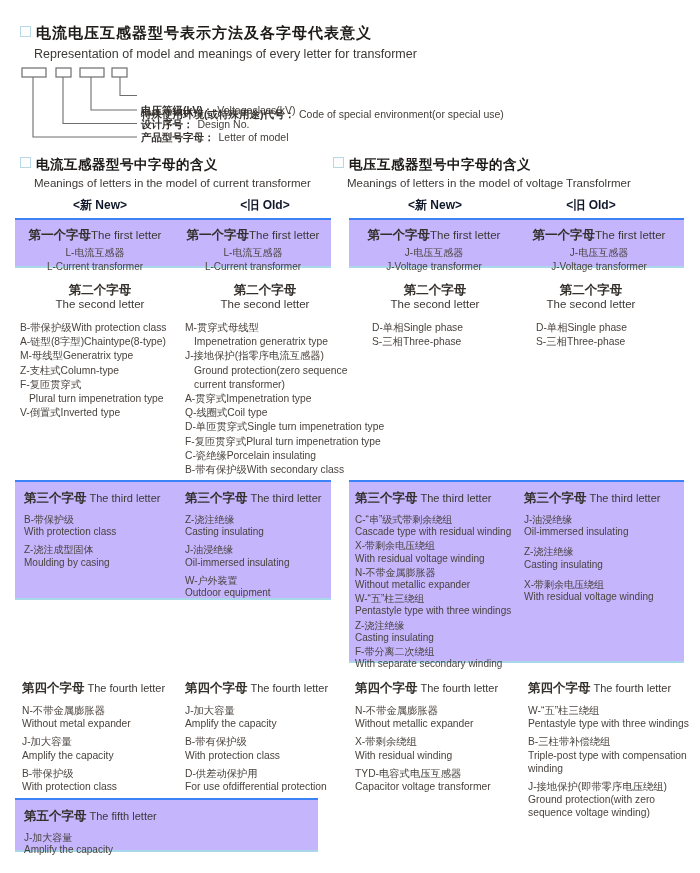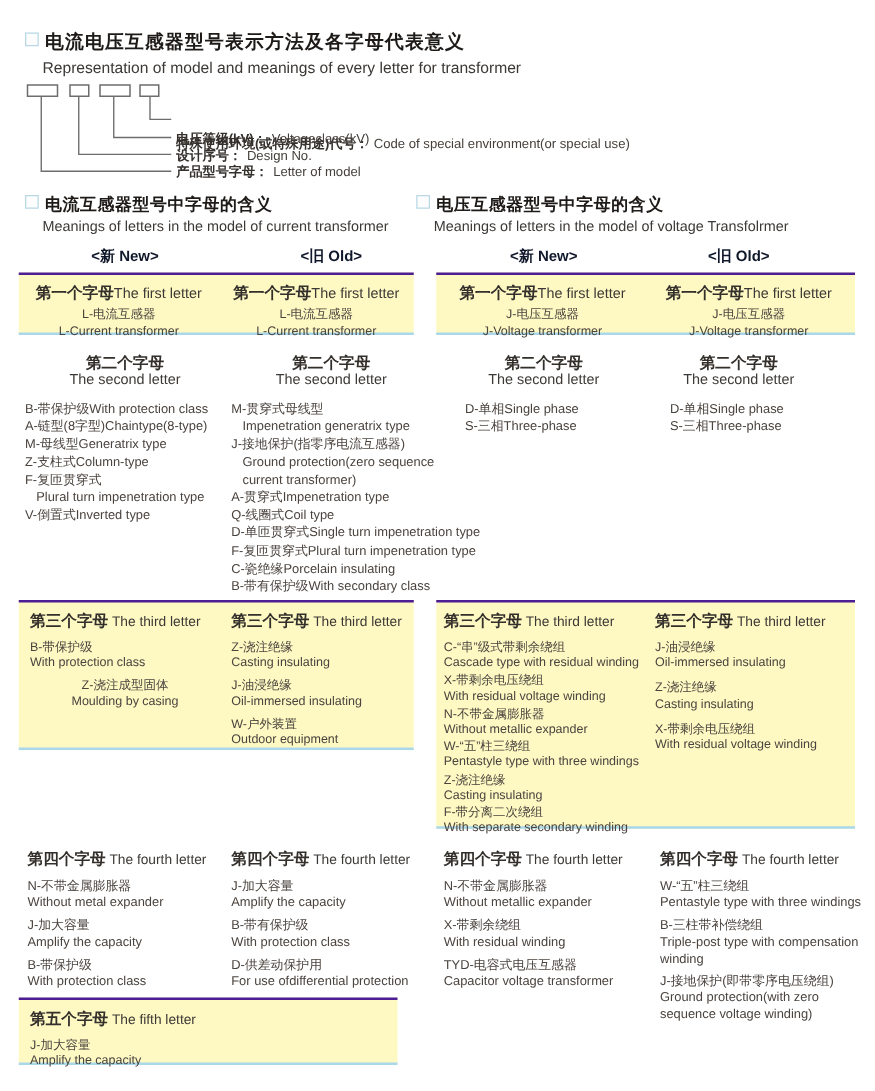--- a/index.html
+++ b/index.html
@@ -21,21 +21,21 @@
   .dlabels div:nth-of-type(4){top:131px;}
   .dl-zh{font-weight:bold;color:#34302c;}
   .dl-en{margin-left:4px;color:#45403b;}
   
   .sec-title{position:absolute;white-space:nowrap;}
   .sec-zh{font-size:13.5px;font-weight:bold;color:#1d1a18;letter-spacing:0.5px;}
   .sec-en{font-size:11.5px;color:#3c3835;margin:3px 0 0 14px;}
   
   .age{position:absolute;top:197px;text-align:center;font-size:12px;font-weight:bold;color:#0f172a;}
   
-  .bbox{position:absolute;background:#fef9c3;border-top:2px solid #4c1d95;border-bottom:2px solid #a9d8eb;
+  .bbox{position:absolute;background:#c4b5fd;border-top:2px solid #3b82f6;border-bottom:2px solid #a9d8eb;
         box-sizing:border-box;}
   
   .fcell{position:absolute;top:5px;text-align:center;}
   .fh-zh{font-size:12.5px;font-weight:bold;color:#332f2b;}
   .fh-en{font-size:11.5px;color:#3c3835;}
   .fln{font-size:10px;line-height:12.5px;color:#4a433e;margin-top:1px;}
   .fcell .fhead{margin-bottom:3px;}
   
   .col{position:absolute;}
   .shead{text-align:center;margin-bottom:10px;}
@@ -47,21 +47,21 @@
   .ln{white-space:nowrap;}
   .second-list .ln{font-size:10.3px;line-height:14.2px;}
   .second-list .ln + .ln{padding-left:9px;}
   .v-pad{padding-left:20px;}
   
   .tcol{position:absolute;top:6px;}
   .third-list .ln,.fourth-list .ln,.fifth-list .ln{font-size:10px;line-height:12.2px;}
   .g6 .item{margin-bottom:6px;}
   .g2 .item{margin-bottom:2px;}
   .g8 .item{margin-bottom:8px;}
-  #t-c1 .item:nth-of-type(2){text-align:center;}
+  #t-c1 .item:nth-of-type(2){}
   .fourth-list .item{margin-bottom:5px;}
   .fourth-list .ln{line-height:13.2px;font-size:10.3px;}
 </style>
 </head>
 <body>
 
 <div class="page">
 
   <div class="title-block">
     <span class="sq"></span><span class="title-zh">电流电压互感器型号表示方法及各字母代表意义</span>

